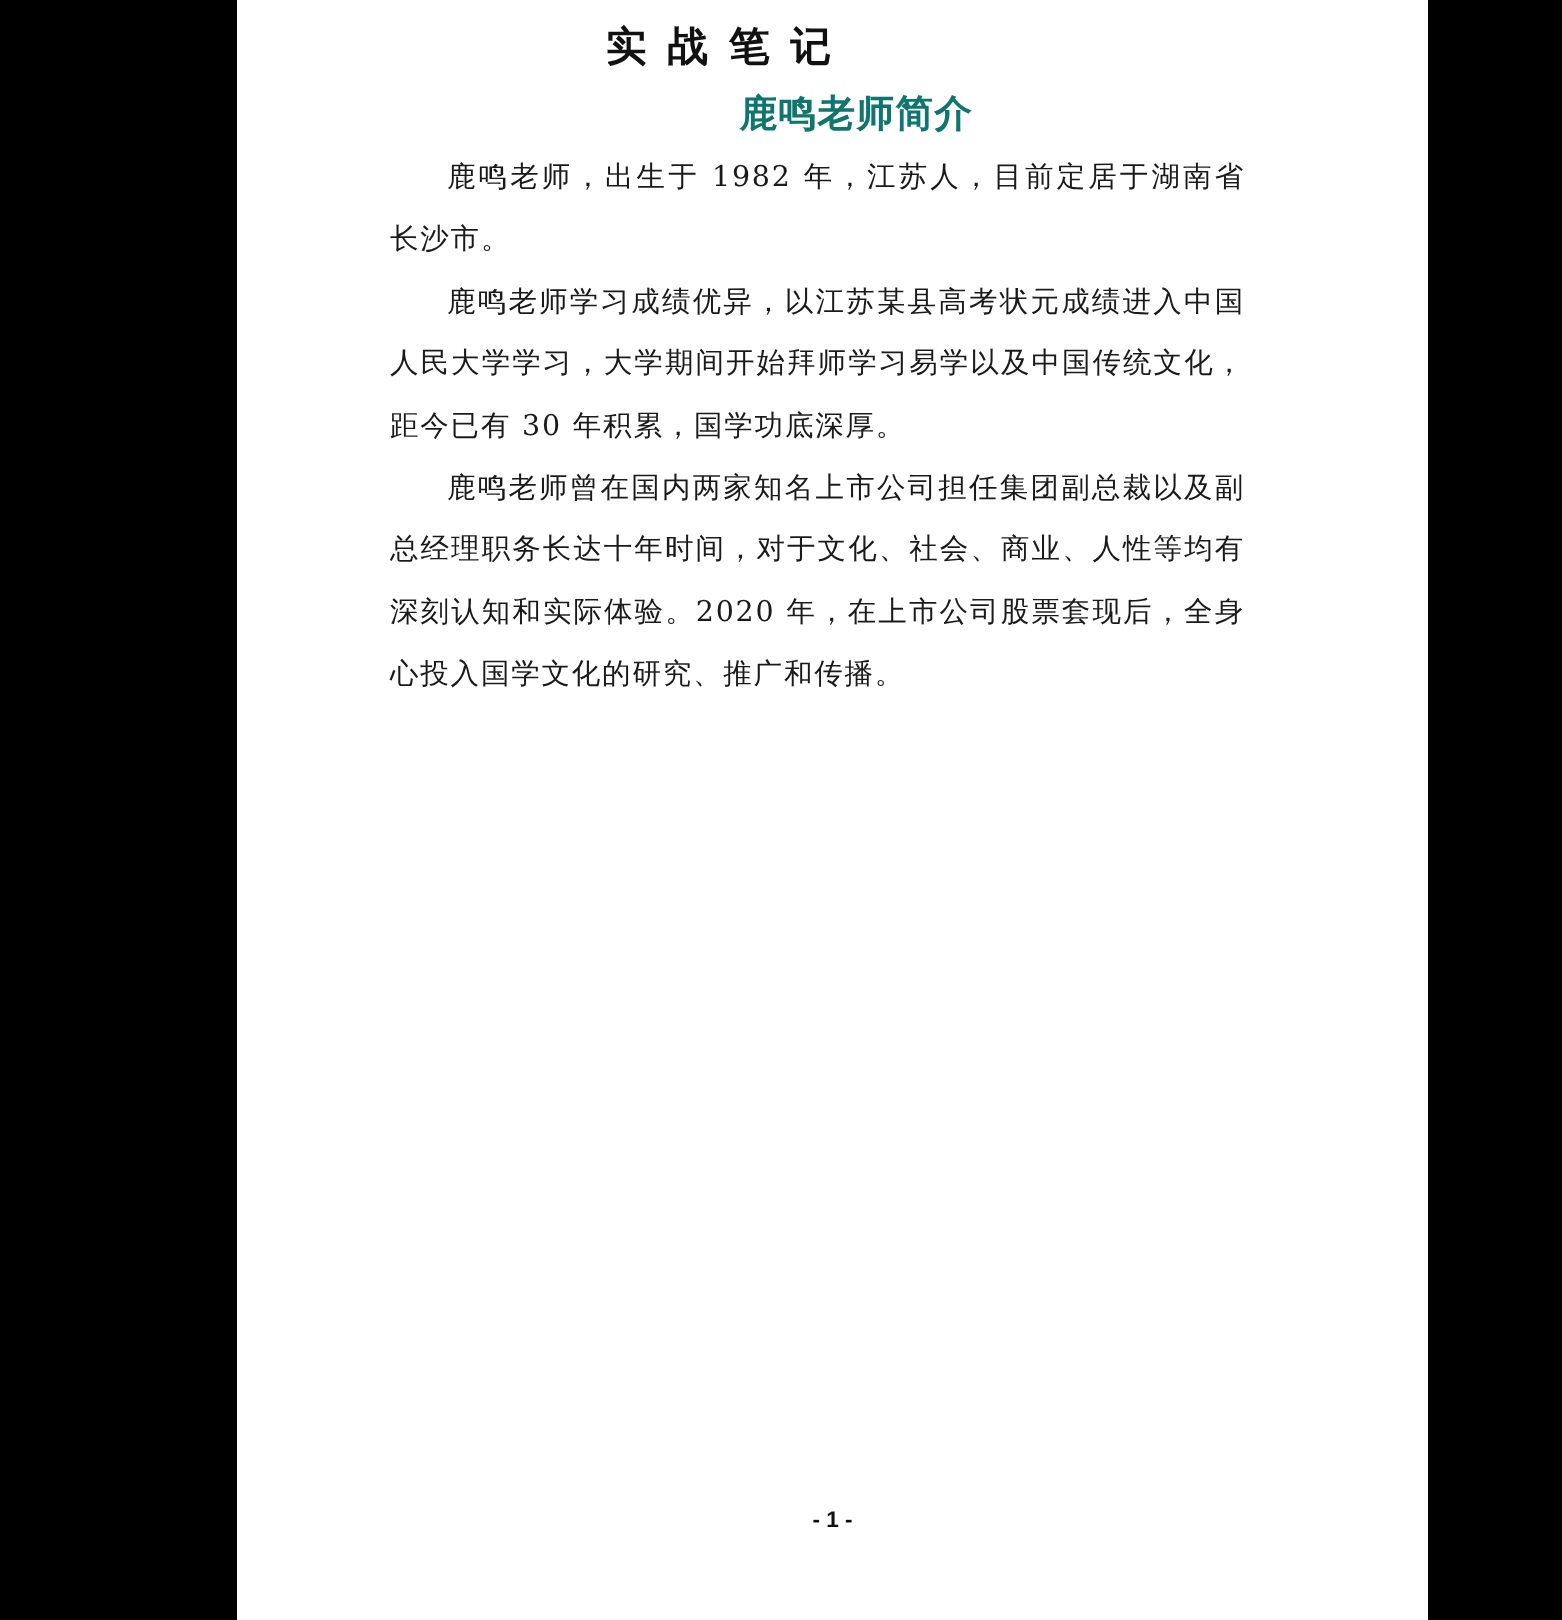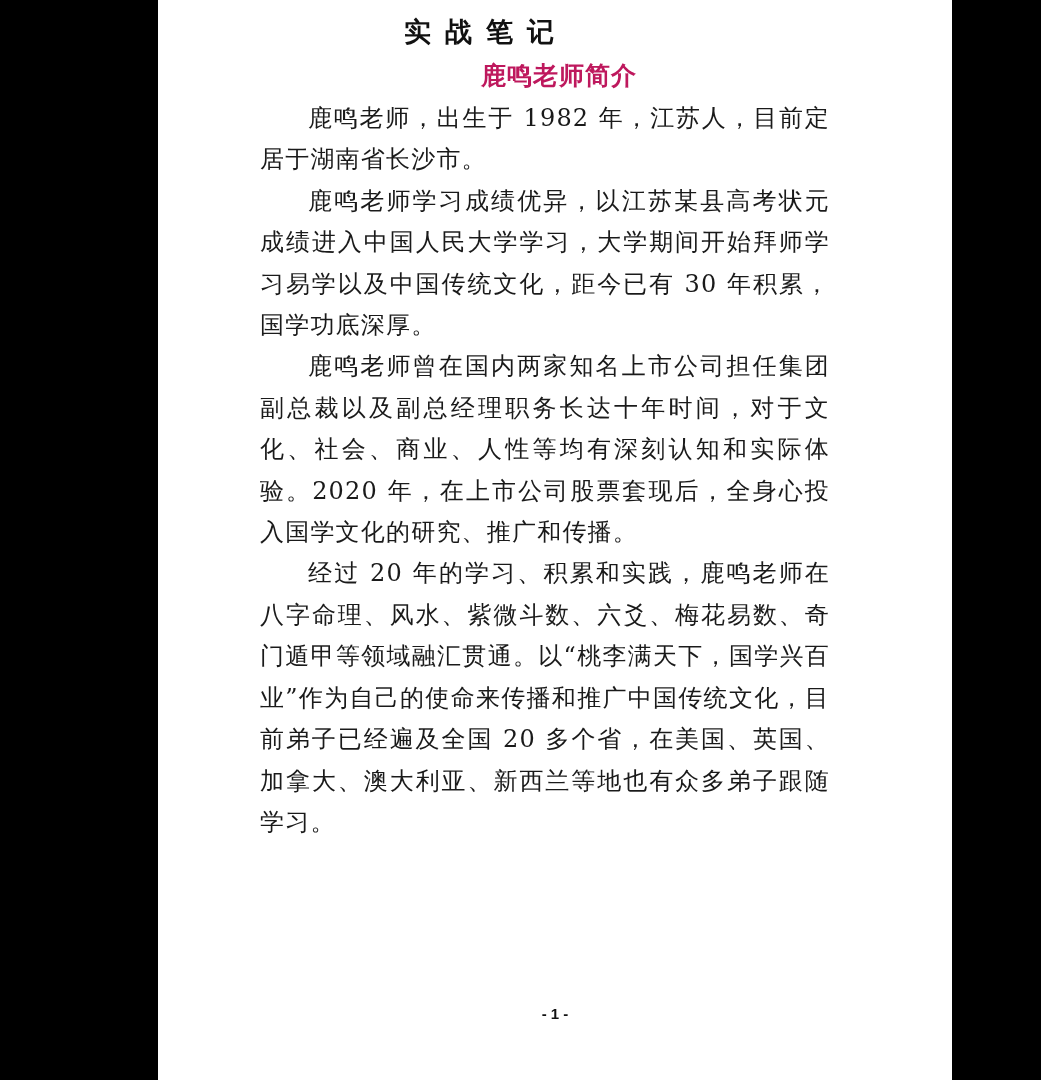--- a/index.html
+++ b/index.html
@@ -28,38 +28,38 @@
     font-weight: bold;
     font-size: 27px;
     letter-spacing: 14px;
     color: #111;
     line-height: 36px;
     padding-left: 14px;
     box-sizing: border-box;
   }
   .subtitle {
     position: absolute;
-    left: 4px;
+    left: 16px;
     width: 794px;
     top: 58px;
     text-align: center;
     font-family: "DejaVu Sans", sans-serif;
     font-weight: bold;
     font-size: 25px;
     letter-spacing: 1px;
-    color: #be185d;
+    color: #0f766e;
     line-height: 36px;
   }
   .body {
     position: absolute;
     left: 102px;
     top: 98px;
     width: 570px;
     font-family: "DejaVu Serif", serif;
-    font-size: 24px;
+    font-size: 19px;
     line-height: 41.4px;
     color: #1a1a1a;
     letter-spacing: 1.2px;
     text-align: justify;
     text-justify: inter-character;
   }
   .para {
     margin: 0;
     text-indent: 2em;
   }
@@ -78,16 +78,15 @@
 </head>
 <body>
 
 <div class="page">
   <div class="title">实战笔记</div>
   <div class="subtitle">鹿鸣老师简介</div>
   <div class="body">
     <p class="para">鹿鸣老师，出生于 1982 年，江苏人，目前定居于湖南省长沙市。</p>
     <p class="para">鹿鸣老师学习成绩优异，以江苏某县高考状元成绩进入中国人民大学学习，大学期间开始拜师学习易学以及中国传统文化，距今已有 30 年积累，国学功底深厚。</p>
     <p class="para">鹿鸣老师曾在国内两家知名上市公司担任集团副总裁以及副总经理职务长达十年时间，对于文化、社会、商业、人性等均有深刻认知和实际体验。2020 年，在上市公司股票套现后，全身心投入国学文化的研究、推广和传播。</p>
-    <p class="para">经过 20 年的学习、积累和实践，鹿鸣老师在八字命理、风水、紫微斗数、六爻、梅花易数、奇门遁甲等领域融汇贯通。以“桃李满天下，国学兴百业”作为自己的使命来传播和推广中国传统文化，目前弟子已经遍及全国 20 多个省，在美国、英国、加拿大、澳大利亚、新西兰等地也有众多弟子跟随学习。</p>
   </div>
   <div class="page-number">- 1 -</div>
 </div>
 
 </body></html>

